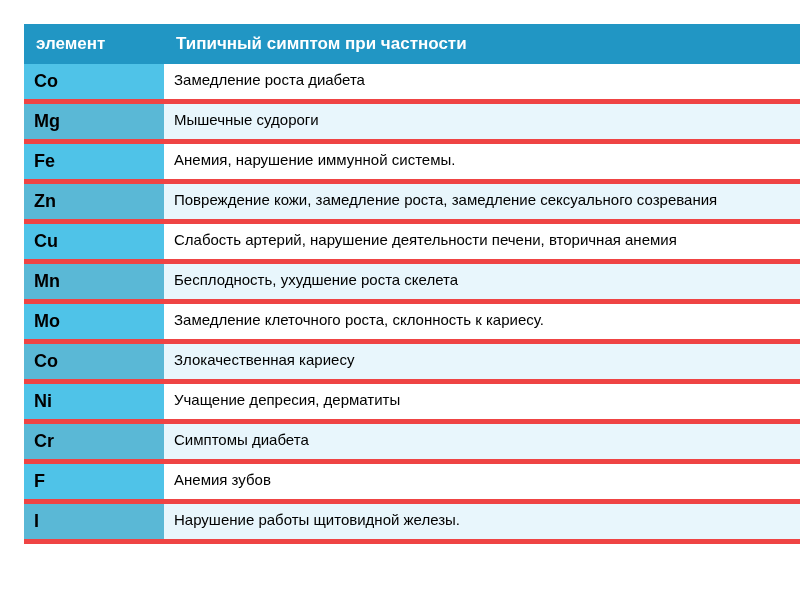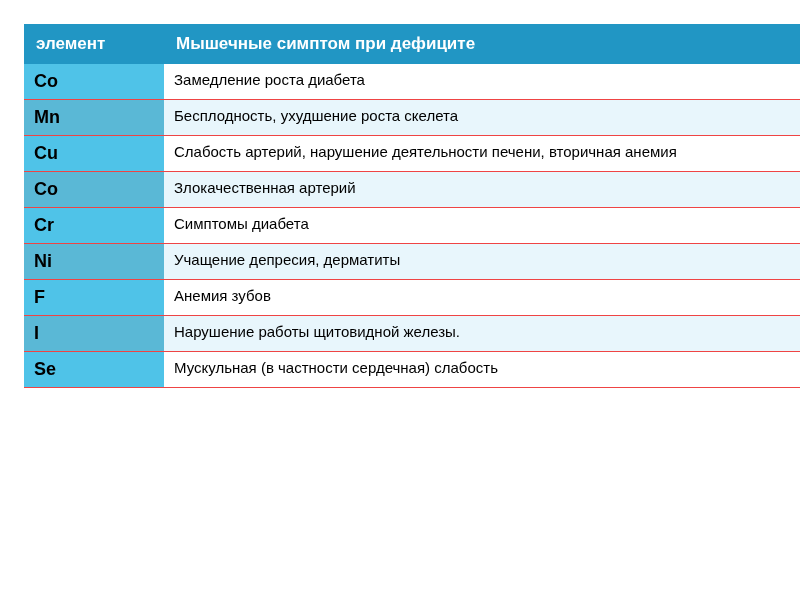--- a/index.html
+++ b/index.html
@@ -33,21 +33,21 @@
       vertical-align: top;
     }
 
     thead tr th:first-child {
       width: 140px;
     }
 
     tbody tr td {
       padding: 7px 10px;
       vertical-align: top;
-      border-bottom: 1px solid #ef4444;
+      border-bottom: 5px solid #ef4444;
     }
 
     tbody tr td:first-child {
       width: 140px;
       font-weight: bold;
       font-size: 18px;
       color: #000;
       background-color: #4fc3e8;
     }
 
@@ -67,54 +67,66 @@
       background-color: #5ab8d6;
     }
   </style>
 </head>
 <body>
 
 <table>
   <thead>
     <tr>
       <th>элемент</th>
-      <th>Мышечные симптом при дефиците</th>
+      <th>Типичный симптом при частности</th>
     </tr>
   </thead>
   <tbody id="table-body">
   <tr>
         <td>Co</td>
         <td>Замедление роста диабета</td>
       </tr>
       <tr>
-        <td>Mn</td>
-        <td>Бесплодность, ухудшение роста скелета</td>
+        <td>Mg</td>
+        <td>Мышечные судороги</td>
+      </tr>
+      <tr>
+        <td>Fe</td>
+        <td>Анемия, нарушение иммунной системы.</td>
+      </tr>
+      <tr>
+        <td>Zn</td>
+        <td>Повреждение кожи, замедление роста, замедление сексуального созревания</td>
       </tr>
       <tr>
         <td>Cu</td>
         <td>Слабость артерий, нарушение деятельности печени, вторичная анемия</td>
       </tr>
       <tr>
+        <td>Mn</td>
+        <td>Бесплодность, ухудшение роста скелета</td>
+      </tr>
+      <tr>
+        <td>Mo</td>
+        <td>Замедление клеточного роста, склонность к кариесу.</td>
+      </tr>
+      <tr>
         <td>Co</td>
-        <td>Злокачественная артерий</td>
+        <td>Злокачественная кариесу</td>
+      </tr>
+      <tr>
+        <td>Ni</td>
+        <td>Учащение депресия, дерматиты</td>
       </tr>
       <tr>
         <td>Cr</td>
         <td>Симптомы диабета</td>
-      </tr>
-      <tr>
-        <td>Ni</td>
-        <td>Учащение депресия, дерматиты</td>
       </tr>
       <tr>
         <td>F</td>
         <td>Анемия зубов</td>
       </tr>
       <tr>
         <td>I</td>
         <td>Нарушение работы щитовидной железы.</td>
       </tr>
-      <tr>
-        <td>Se</td>
-        <td>Мускульная (в частности сердечная) слабость</td>
-      </tr>
     </tbody>
 </table>
 
 </body></html>

